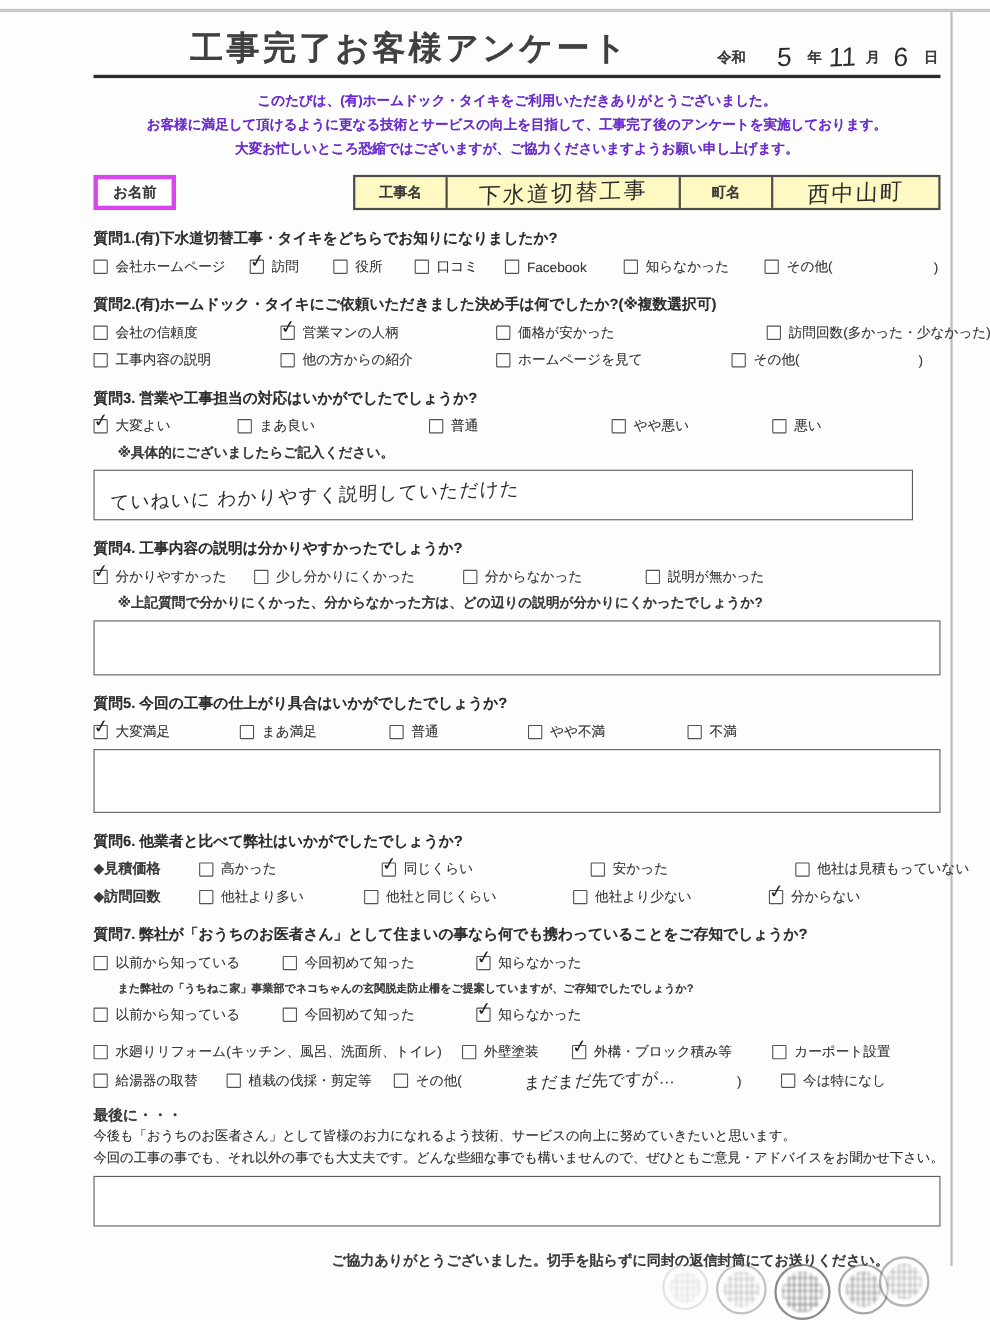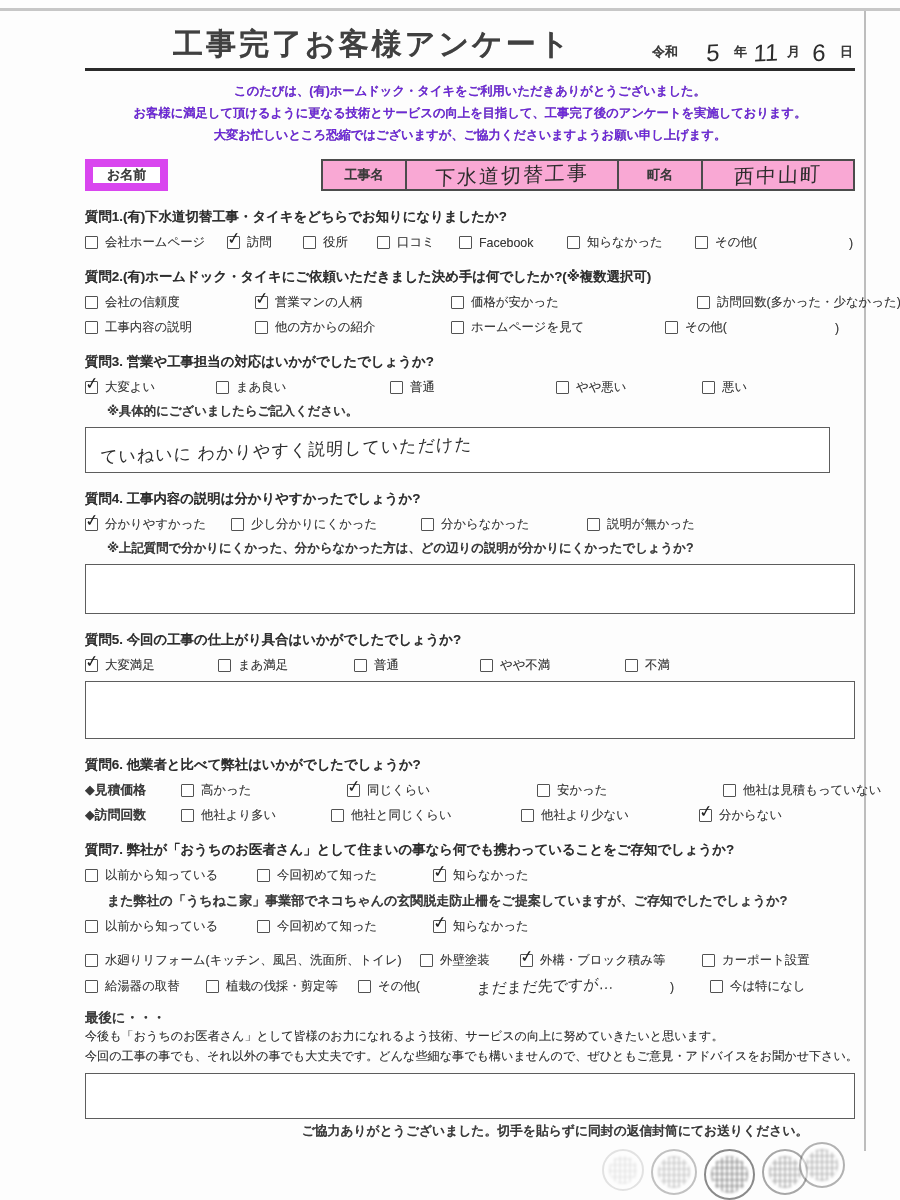--- a/index.html
+++ b/index.html
@@ -19,52 +19,52 @@
   .date{margin-left:auto;display:flex;align-items:flex-start;font-size:13px;font-weight:bold;white-space:nowrap;padding-bottom:2px;}
   .date .unit{margin:0 2px 0 4px;}
   .date .era{margin-right:18px;}
   .hw{font-weight:500;color:#2c2c2c;transform:rotate(-2deg) skewX(-4deg);display:inline-block;text-shadow:none;}
   .date .hw{font-size:24px;line-height:20px;min-width:34px;text-align:center;}
   .title-rule{border-bottom:3px solid #2b2b2b;margin-top:3px;}
   .intro{margin-top:9px;text-align:center;font-size:12.3px;font-weight:bold;line-height:1.8;color:#6d28d9;}
 
   
   .info-row{margin-top:13px;display:flex;align-items:stretch;height:32px;}
-  .name-box{border:8px solid #d946ef;display:flex;align-items:center;padding:0 14px;font-size:13px;font-weight:bold;background:#fff;font-family:Liberation Serif, serif;}
-  .info-table{margin-left:auto;display:flex;border:2px solid #4c4c4c;background:#f9a8d4;}
+  .name-box{border:4px solid #d946ef;display:flex;align-items:center;padding:0 14px;font-size:13px;font-weight:bold;background:#fff;font-family:Liberation Serif, serif;}
+  .info-table{margin-left:auto;display:flex;border:2px solid #4c4c4c;background:#fef9c3;}
   .info-cell{display:flex;align-items:center;justify-content:center;font-size:13px;padding:0 10px;}
   .info-cell.lab{font-weight:bold;width:62px;}
   .info-cell.val{border-left:2px solid #4c4c4c;border-right:2px solid #4c4c4c;}
   .info-cell.val2{border-left:0;border-right:0;border-left:2px solid #4c4c4c;}
   .val-construction{width:190px;}
   .info-cell .hw{font-size:20px;letter-spacing:2px;}
 
   
   .question{margin-top:17px;}
   .q-title{font-size:13.4px;font-weight:bold;color:#2e2e2e;white-space:nowrap;}
   .opt-row{display:flex;align-items:center;margin-top:8px;font-size:12.4px;}
   .opt-prefix{font-weight:bold;flex:none;font-size:12.8px;}
   .opt-cell{display:inline-flex;align-items:center;flex:none;white-space:nowrap;cursor:default;}
   .cb{width:11px;height:11px;border:1.6px solid #525252;border-radius:1px;margin-right:7px;position:relative;flex:none;background:#fff;}
   .cb .mark{position:absolute;left:-1px;top:-9px;font-size:17px;font-weight:bold;color:#222;transform:rotate(-8deg);text-shadow:none;}
   .paren-gap{display:inline-block;text-align:center;}
   .paren-gap.hw{font-size:15px;white-space:nowrap;overflow:visible;}
   .q-note{font-size:12.4px;font-weight:bold;margin:7px 0 0 22px;}
-  .q-subtitle{font-size:13px;font-weight:bold;margin:8px 0 0 22px;white-space:nowrap;}
+  .q-subtitle{font-size:10px;font-weight:bold;margin:8px 0 0 22px;white-space:nowrap;}
   .comment-box{border:1.6px solid #5d5d5d;background:#fff;margin-top:7px;display:flex;align-items:center;padding:0 14px;box-sizing:border-box;width:770px;}
   .comment-box .hw{font-size:17px;letter-spacing:1px;}
 
   
   .closing{margin-top:13px;}
   .closing-heading{font-size:13.4px;font-weight:bold;}
   .closing-line{font-size:12.1px;line-height:1.65;color:#333;white-space:nowrap;}
   .final-box{border:1.6px solid #5d5d5d;background:#fff;margin-top:6px;height:46px;width:770px;box-sizing:border-box;}
 
   
-  .footer-thanks{margin-top:4px;padding-left:170px;text-align:center;font-size:12.8px;font-weight:bold;white-space:nowrap;}
+  .footer-thanks{margin-top:23px;padding-left:170px;text-align:center;font-size:12.8px;font-weight:bold;white-space:nowrap;}
   .stamps{position:absolute;left:602px;top:1149px;display:flex;align-items:flex-start;gap:7px;}
   .stamp{border-radius:50%;border:2.5px solid #6a6a6a;position:relative;flex:none;background:#fff;}
   .stamp-ink{position:absolute;inset:5px;border-radius:50%;
     background:
       repeating-linear-gradient(90deg, rgba(75,75,75,.55) 0 2px, transparent 2px 5px),
       repeating-linear-gradient(0deg, rgba(75,75,75,.4) 0 2px, transparent 2px 6px);
     filter:blur(0.8px);}
 </style>
 </head>
 <body>

